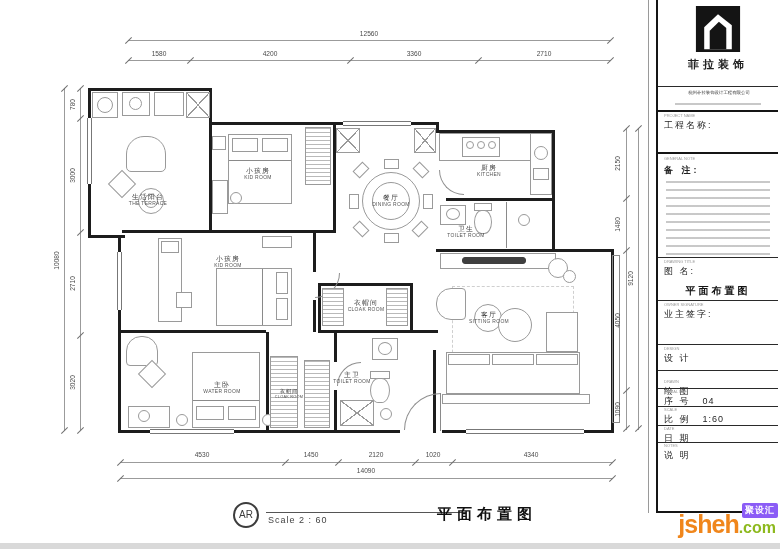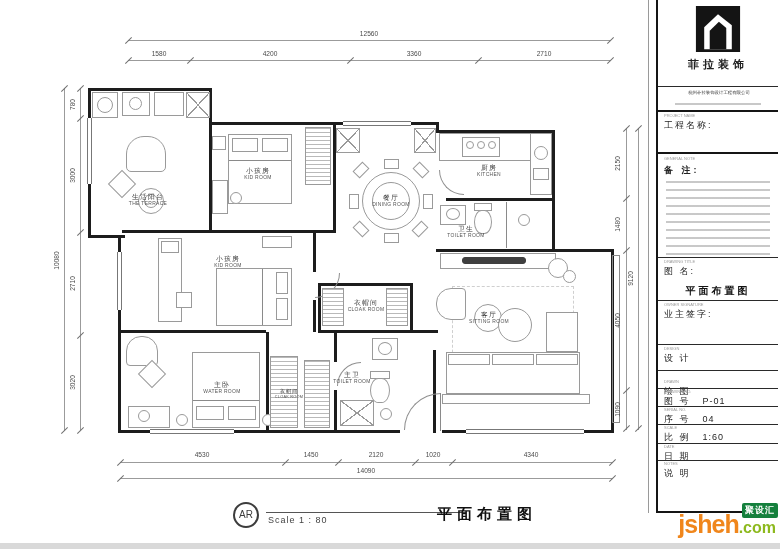--- a/index.html
+++ b/index.html
@@ -363,45 +363,41 @@
     </div>
     <div class="tb-sec" style="height:26px;padding-top:2px">
       <span class="tiny">DESIGN</span>
       <div class="lab"><span>设 计</span><span class="val"></span></div>
     </div>
     <div class="tb-sec" style="height:18px;padding-top:9px">
       <span class="tiny">DRAWN</span>
       <div class="lab"><span>绘 图</span><span class="val"></span></div>
     </div>
     <div class="tb-sec" style="height:18px;padding-top:1px">
-      <span class="tiny">DRAWING NO.</span>
-      <div class="lab"><span>图 号</span><span class="val">P-01</span></div>
-    </div>
-    <div class="tb-sec" style="height:18px;padding-top:1px">
       <span class="tiny">SERIAL NO.</span>
       <div class="lab"><span>序 号</span><span class="val">04</span></div>
     </div>
     <div class="tb-sec" style="height:19px;padding-top:1px">
       <span class="tiny">SCALE</span>
       <div class="lab"><span>比 例</span><span class="val">1:60</span></div>
     </div>
     <div class="tb-sec" style="height:17px;padding-top:1px">
       <span class="tiny">DATE</span>
       <div class="lab"><span>日 期</span><span class="val"></span></div>
     </div>
     <div class="tb-sec" style="height:36px;padding-top:1px">
       <span class="tiny">NOTES</span>
       <div class="lab"><span>说 明</span><span class="val"></span></div>
     </div>
   </div>
 
   <div class="ftr-circle">AR</div>
   <i class="ftr-line"></i>
-  <div class="ftr-scale">Scale 1 : 80</div>
+  <div class="ftr-scale">Scale 2 : 60</div>
   <div class="ftr-zh">平面布置图</div>
 
   <div class="wm">
     <span class="wm-main" id="wm-main" style="color: rgb(240, 134, 28);">jsheh</span><span class="wm-com" id="wm-com" style="color: rgb(141, 185, 30);">.com</span>
-    <span class="wm-badge" id="wm-badge" style="background: #15803d;">聚设汇</span>
+    <span class="wm-badge" id="wm-badge" style="background: #8b5cf6;">聚设汇</span>
   </div>
 
   <i class="bottom-strip"></i>
 </div>
 
 </body></html>

